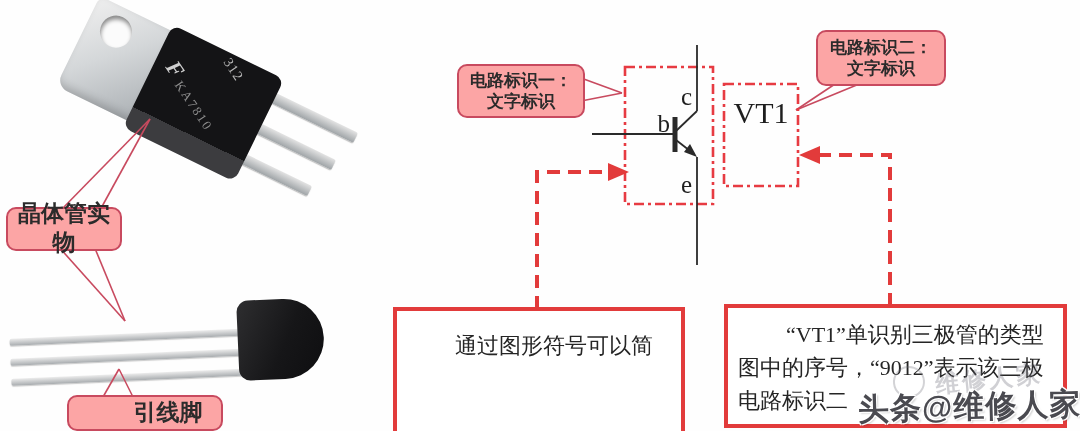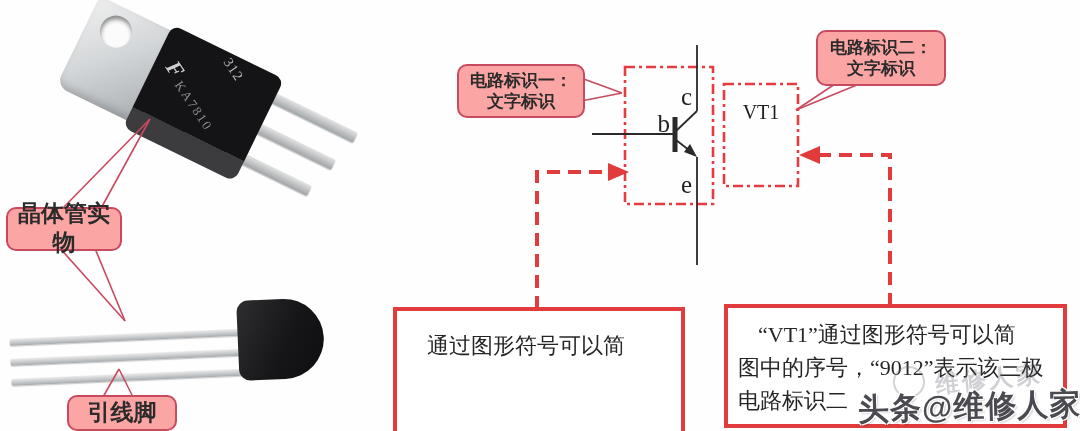--- a/index.html
+++ b/index.html
@@ -17,26 +17,26 @@
   }
   .bubble.single{font-size:23px;}
   .bubble.double{font-size:17px;}
 
   
   .notebox{
     position:absolute;z-index:6;background:#fff;border:4px solid #e23b3b;
     color:#252525;font-size:22px;line-height:34px;
   }
   .notebox .ln{display:block;padding-left:10px;white-space:nowrap;}
-  .notebox .ln.indent{padding-left:30px;}
+  .notebox .ln.indent{padding-left:58px;}
 
   
   .vtlabel{
     position:absolute;z-index:6;width:78px;text-align:center;
-    font-size:20px;line-height:31px;color:#1e1e1e;
+    font-size:30px;line-height:31px;color:#1e1e1e;
   }
 
   
   .to220{position:absolute;left:100px;top:-4px;width:310px;height:120px;
          transform:rotate(26deg);transform-origin:0 0;z-index:2;}
   .to220 .tab{position:absolute;left:0;top:0;width:88px;height:100px;
       background:linear-gradient(135deg,#efefef 0%,#d4d7d9 45%,#a9aeb2 100%);
       border-radius:8px 0 0 12px;box-shadow:inset -4px -4px 8px rgba(0,0,0,.18);}
   .to220 .hole{position:absolute;left:14px;top:9px;width:32px;height:32px;border-radius:50%;
       background:#fbfbfb;box-shadow:inset 2px 3px 4px rgba(0,0,0,.45);}
@@ -142,40 +142,40 @@
   </svg>
 
   <div class="vtlabel" style="left:722px;top:97px;">
     <div>VT1</div>
   </div>
 
   <div class="bubble single" style="left:6px;top:207px;width:112px;height:40px;">
     <span>晶体管实物</span>
   </div>
 
-  <div class="bubble single" style="left:67px;top:395px;width:106px;height:32px;">
+  <div class="bubble single" style="left:67px;top:395px;width:106px;height:32px;padding-left:46px;">
     <span>引线脚</span>
   </div>
 
   <div class="bubble double" style="left:457px;top:64px;width:124px;height:50px;">
     <span>电路标识一：</span>
     <span>文字标识</span>
   </div>
 
   <div class="bubble double" style="left:816px;top:30px;width:126px;height:52px;">
     <span>电路标识二：</span>
     <span>文字标识</span>
   </div>
 
   <div class="notebox" style="left:393px;top:307px;width:284px;height:103px;padding-top:18px;">
     <span class="ln indent">通过图形符号可以简</span>
   </div>
 
   <div class="notebox" style="left:724px;top:304px;width:335px;height:106px;padding-top:10px;line-height:33px;">
-    <span class="ln indent">“VT1”通过图形符号可以简</span>
+    <span class="ln indent">“VT1”单识别三极管的类型</span>
     <span class="ln">图中的序号，“9012”表示该三极</span>
     <span class="ln">电路标识二</span>
   </div>
 
   <div class="wm-logo"></div>
   <div class="wm-ghost">维修人家</div>
   <div class="wm-main">头条@维修人家</div>
 
 </div>
 

